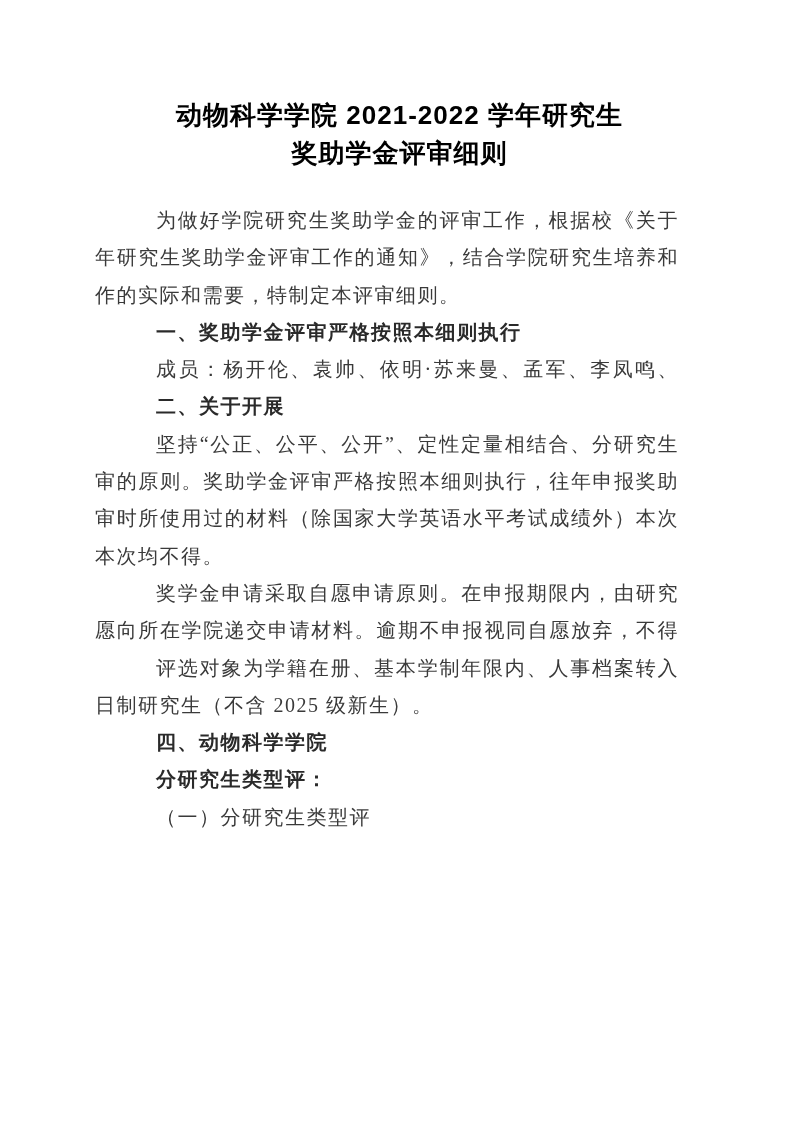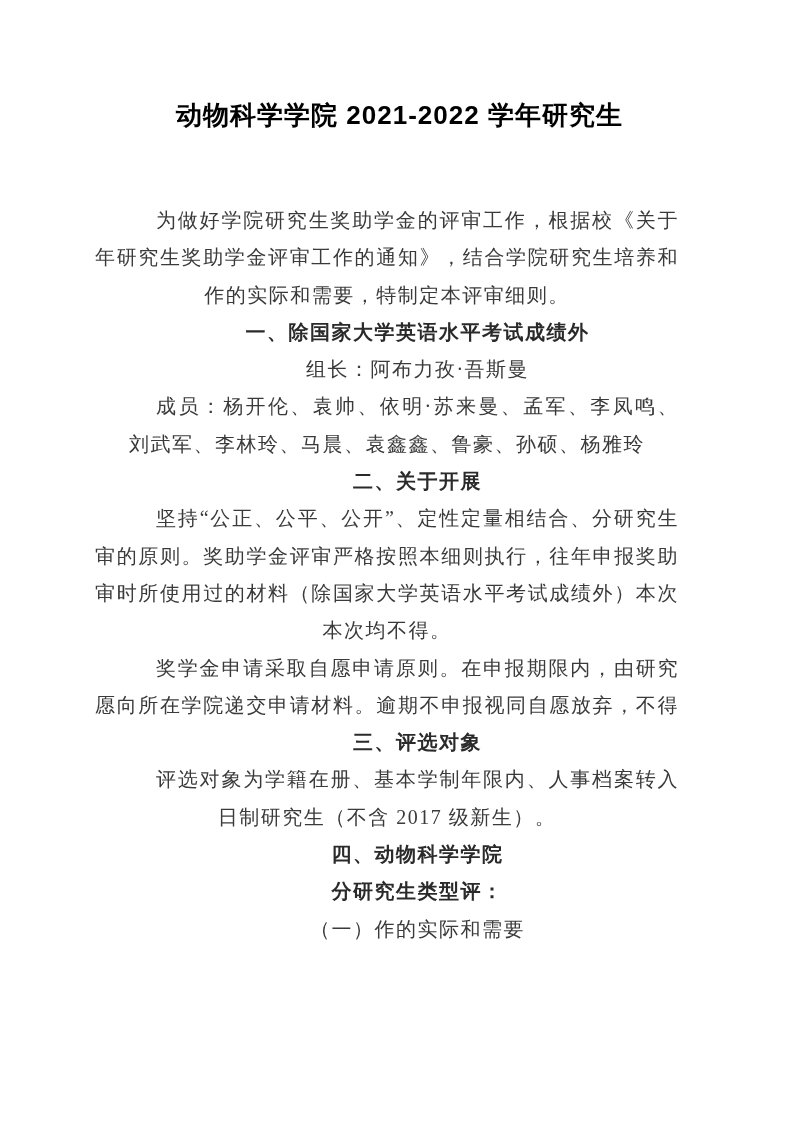--- a/index.html
+++ b/index.html
@@ -26,60 +26,58 @@
   .doc-body{
     position:absolute;left:95px;top:202px;width:584px;
     font-size:20px;
     line-height:37.3px;
     color:#3a3a3a;
     letter-spacing:1.5px;
   }
   .line{
     height:37.3px;
     white-space:nowrap;
-    text-align:center;
+    text-align:left;
   }
   .line.fill{
     white-space:normal;
     text-align:justify;
     text-align-last:justify;
     overflow:hidden;
   }
   .line.indent{ text-indent:61px; }
   .line.bold{ font-weight:bold; color:#2a2a2a; }
 </style>
 </head>
 <body>
 
 <div class="page">
 
   <div class="doc-title">
     <div>动物科学学院 2021-2022 学年研究生</div>
+    <div>奖助学金评审细则</div>
   </div>
 
   <div class="doc-body">
     <div class="line indent fill">为做好学院研究生奖助学金的评审工作，根据校《关于开展 2022</div>
     <div class="line fill">年研究生奖助学金评审工作的通知》，结合学院研究生培养和教育工</div>
     <div class="line">作的实际和需要，特制定本评审细则。</div>
 
-    <div class="line indent bold">一、除国家大学英语水平考试成绩外</div>
-    <div class="line indent">组长：阿布力孜·吾斯曼</div>
+    <div class="line indent bold">一、奖助学金评审严格按照本细则执行</div>
     <div class="line indent fill">成员：杨开伦、袁帅、依明·苏来曼、孟军、李凤鸣、李海英、</div>
-    <div class="line">刘武军、李林玲、马晨、袁鑫鑫、鲁豪、孙硕、杨雅玲</div>
 
     <div class="line indent bold">二、关于开展</div>
     <div class="line indent fill">坚持“公正、公平、公开”、定性定量相结合、分研究生类型评</div>
     <div class="line fill">审的原则。奖助学金评审严格按照本细则执行，往年申报奖助学金评</div>
     <div class="line fill">审时所使用过的材料（除国家大学英语水平考试成绩外）本次均不得</div>
     <div class="line">本次均不得。</div>
     <div class="line indent fill">奖学金申请采取自愿申请原则。在申报期限内，由研究生本人自</div>
     <div class="line fill">愿向所在学院递交申请材料。逾期不申报视同自愿放弃，不得补报。</div>
 
-    <div class="line indent bold">三、评选对象</div>
     <div class="line indent fill">评选对象为学籍在册、基本学制年限内、人事档案转入我校的全</div>
-    <div class="line">日制研究生（不含 2017 级新生）。</div>
+    <div class="line">日制研究生（不含 2025 级新生）。</div>
 
     <div class="line indent bold">四、动物科学学院</div>
     <div class="line indent bold">分研究生类型评：</div>
-    <div class="line indent">（一）作的实际和需要</div>
+    <div class="line indent">（一）分研究生类型评</div>
   </div>
 
 </div>
 
 </body></html>

